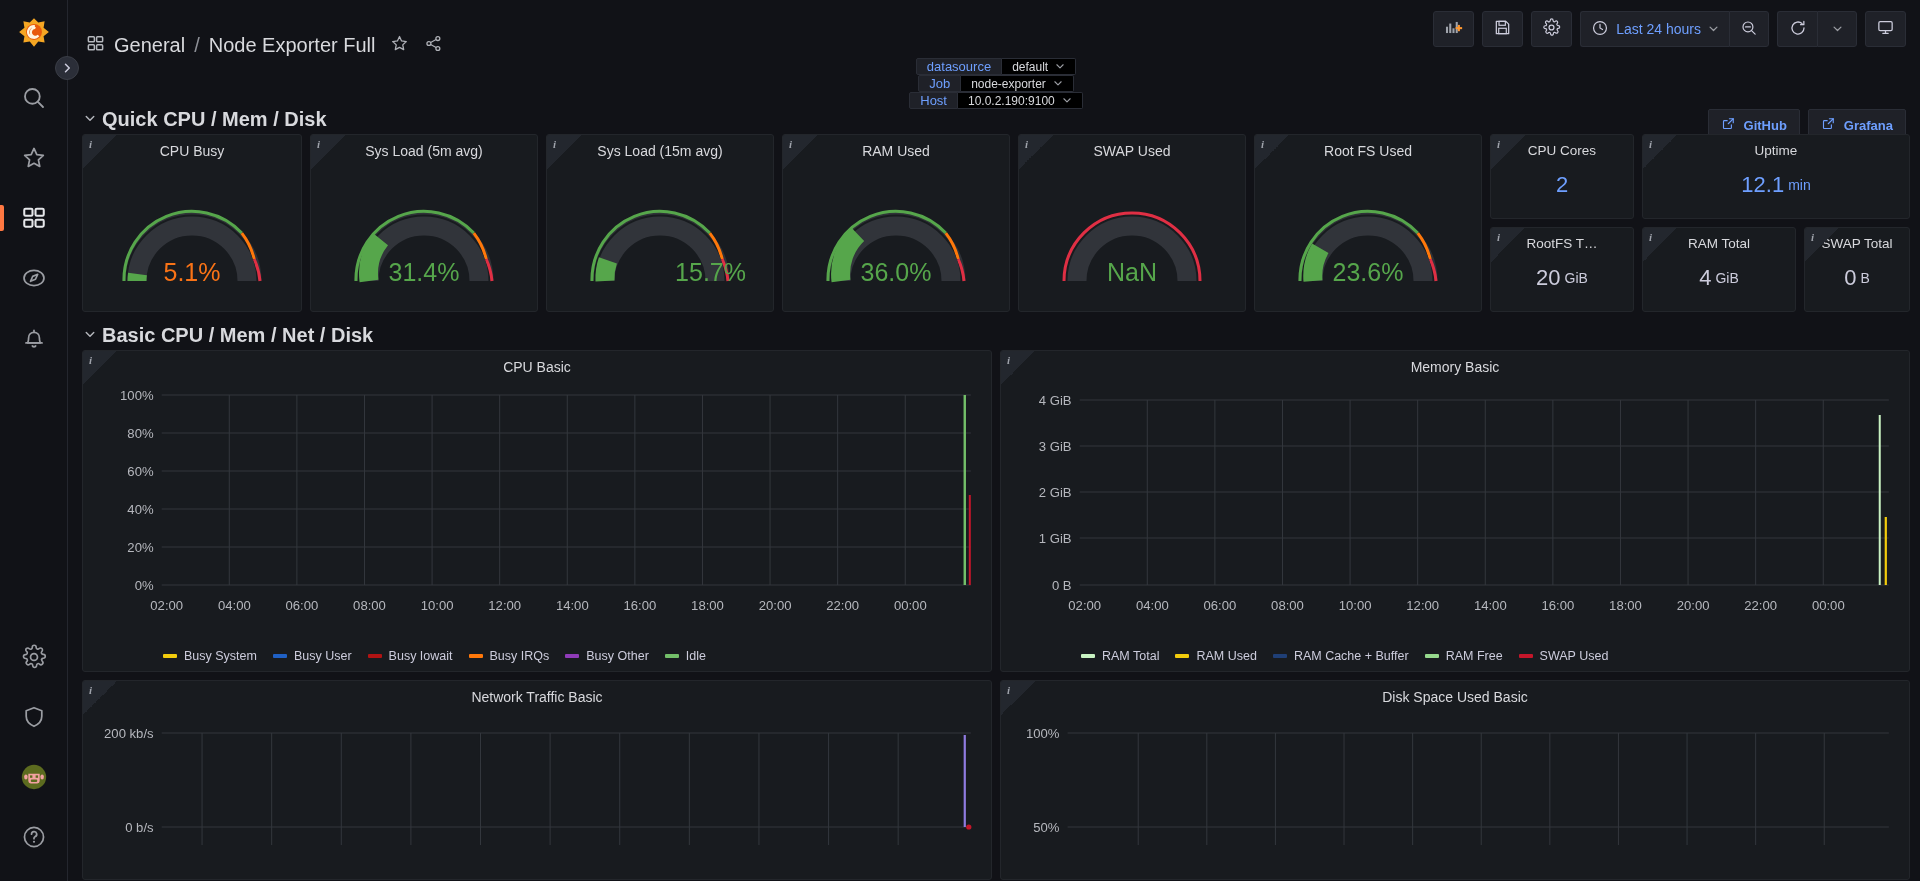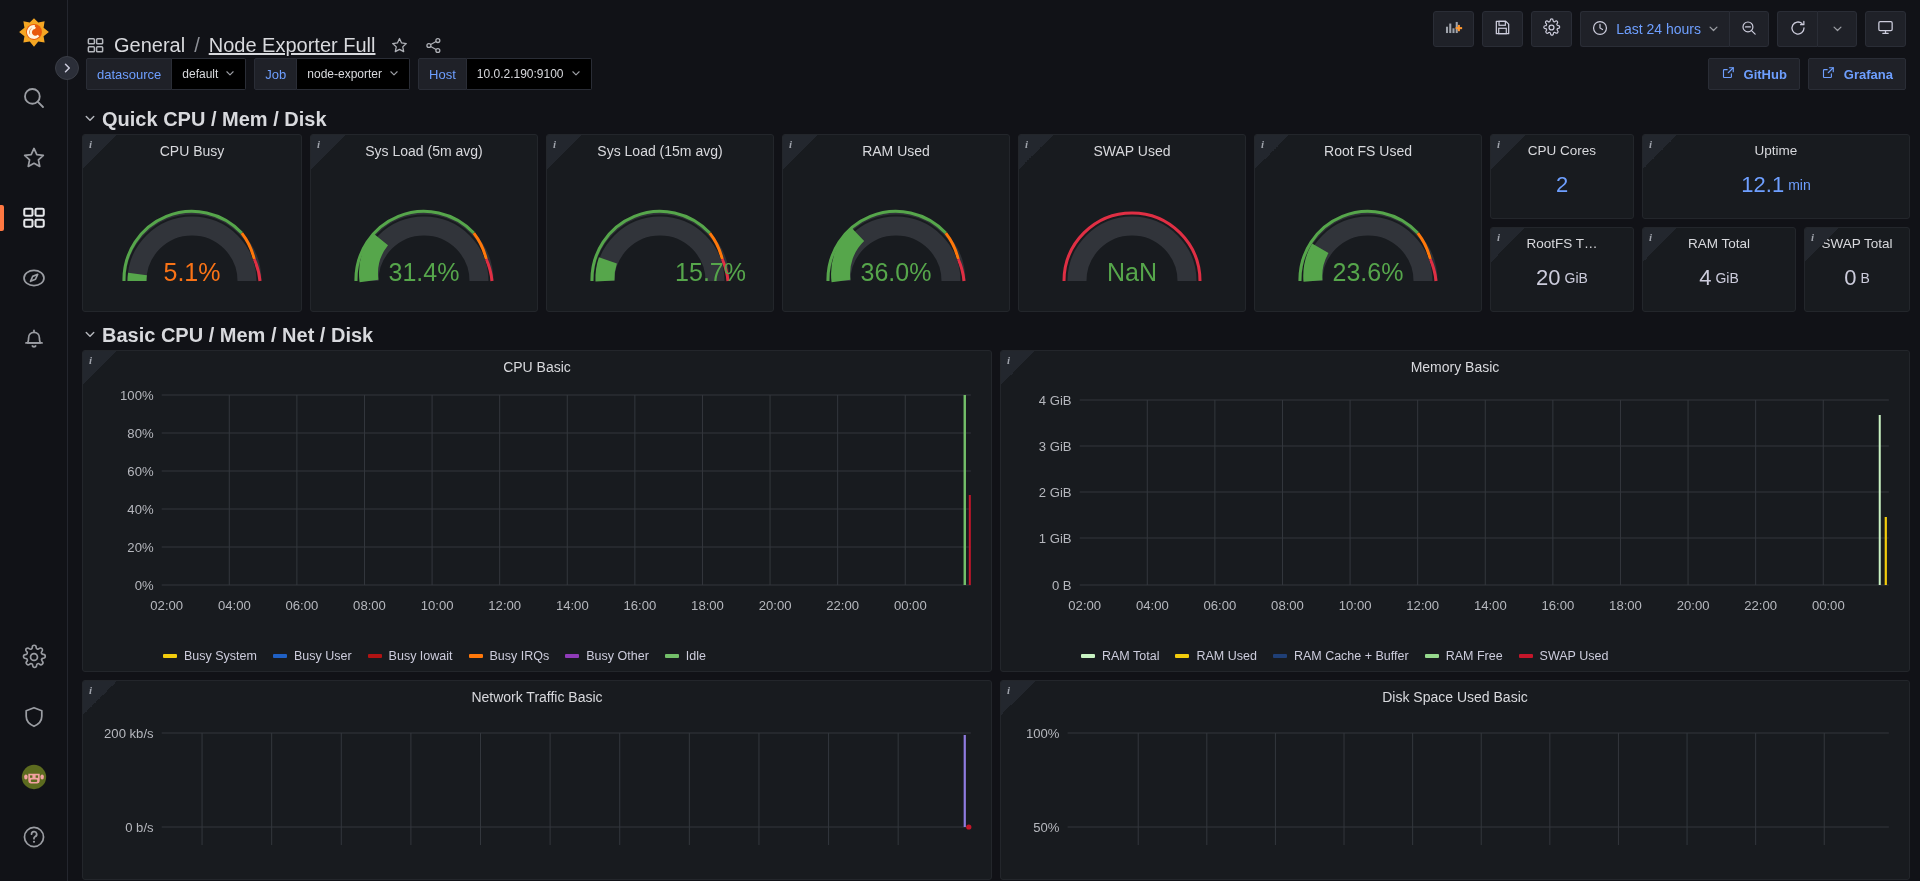--- a/index.html
+++ b/index.html
@@ -40,42 +40,42 @@
   }
 
   
   .main { flex: 1; height: 881px; overflow: hidden; position: relative; }
 
   
   .topbar {
     height: 58px; display: flex; align-items: center; padding: 0 14px 0 18px;
     background: #111217;
   }
-  .crumbs { display: flex; align-items: center; gap: 9px; margin-top: 32px; }
+  .crumbs { display: flex; align-items: flex-start; gap: 9px; margin-top: 32px; }
   .crumb-icon { color: #b5b7bd; display:flex; }
   .crumb-folder { font-size: 20px; color: #d8d9dd; }
   .crumb-sep { font-size: 20px; color: #8e9097; }
-  .crumb-title { font-size: 20px; color: #d8d9dd; text-decoration: underline; }
+  .crumb-title { font-size: 20px; color: #d8d9dd; }
   .hdr-icon-btn { color: #b0b2b8; display:flex; align-items:center; margin-left: 6px; }
   .topbar-right { margin-left: auto; display: flex; align-items: center; gap: 8px; }
   .tb-btn {
     height: 36px; min-width: 40px; padding: 0 10px; border-radius: 3px;
     background: #1f2128; border: 1px solid #2a2d36;
     display: flex; align-items: center; justify-content: center; gap: 7px;
     color: #ccccdc; font-size: 13px;
   }
   .tb-group { display: flex; }
   .tb-group .tb-btn { border-radius: 0; border-right-width: 0; }
   .tb-group .tb-btn:first-child { border-radius: 3px 0 0 3px; }
   .tb-group .tb-btn:last-child { border-radius: 0 3px 3px 0; border-right-width: 1px; }
   .time-label { color: #6e9fff; font-size: 14px; white-space: nowrap; }
   .caret { font-size: 10px; color: #9b9da3; }
 
   
-  .varbar { height: 46px; display: flex; padding: 0 14px 0 18px; gap: 8px; }
+  .varbar { height: 46px; display: flex; align-items: center; padding: 0 14px 0 18px; gap: 0; flex-direction: column; }
   .var { display: flex; height: 32px; }
   .var-label {
     display: flex; align-items: center; padding: 0 10px;
     background: #1f2128; border: 1px solid #2a2d36; border-radius: 2px 0 0 2px;
     color: #6e9fff; font-size: 13px; font-weight: 500; white-space: nowrap;
   }
   .var-value {
     display: flex; align-items: center; gap: 7px; padding: 0 10px;
     background: #000000; border: 1px solid #2a2d36; border-left: none; border-radius: 0 2px 2px 0;
     color: #d8d9dd; font-size: 12px; white-space: nowrap;

